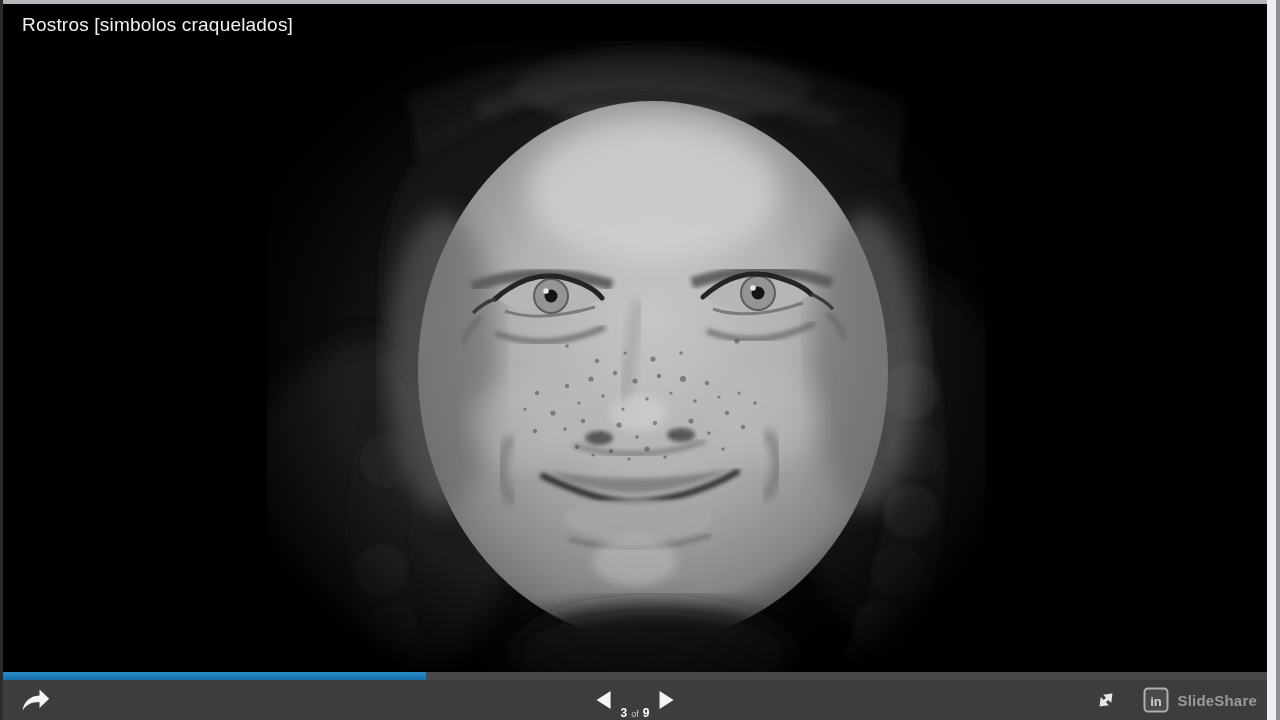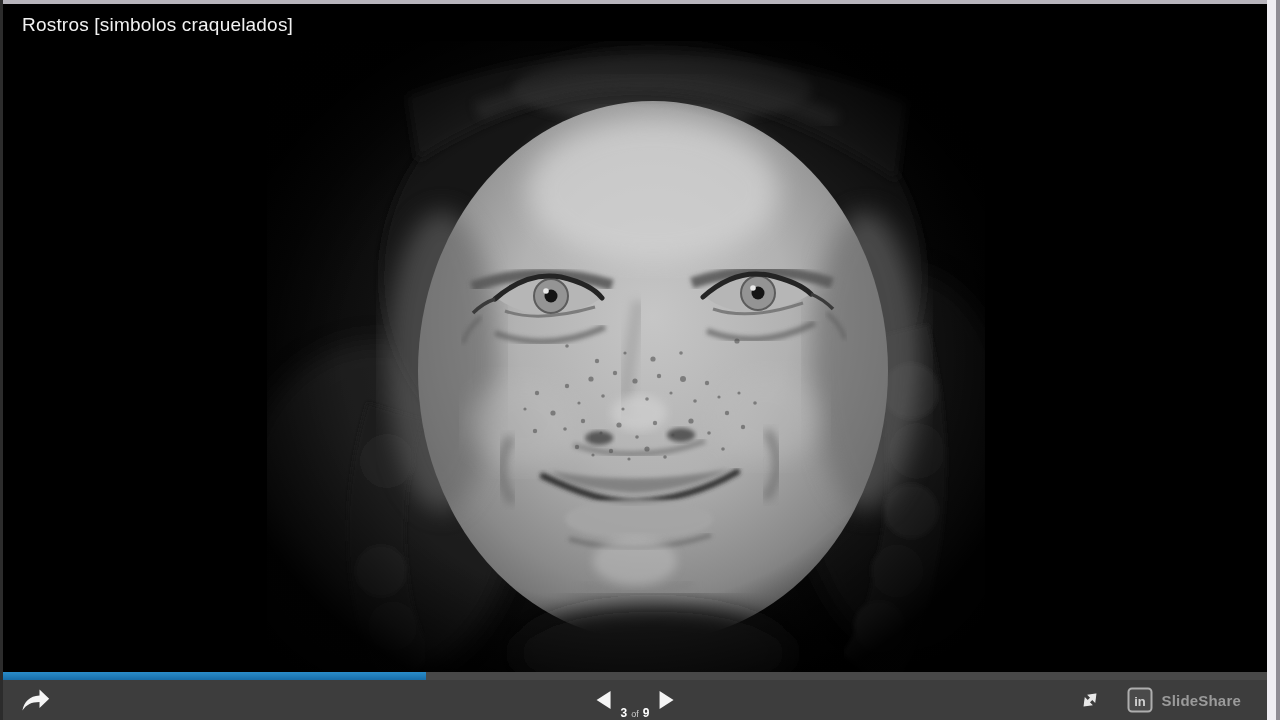--- a/index.html
+++ b/index.html
@@ -28,21 +28,21 @@
   .share-btn{margin-left:16px;}
   .pager{position:absolute;left:50%;top:0;height:100%;transform:translateX(-50%);
     display:flex;align-items:center;gap:10px;}
   .tri-left{width:0;height:0;border-top:9px solid transparent;border-bottom:9px solid transparent;
     border-right:14px solid #f5f5f5;}
   .tri-right{width:0;height:0;border-top:9px solid transparent;border-bottom:9px solid transparent;
     border-left:14px solid #f5f5f5;}
   .pager-label{display:flex;align-items:baseline;gap:4px;color:#fff;}
   .pager-num{font-size:12px;font-weight:bold;}
   .pager-of{font-size:9px;color:#cfcfcf;margin-top:29px;}
-  .right-group{margin-left:auto;display:flex;align-items:center;gap:26px;padding-right:26px;}
+  .right-group{margin-left:auto;display:flex;align-items:center;gap:26px;padding-right:10px;}
   .brand{display:flex;align-items:center;gap:8px;cursor:pointer;}
   .brand-name{font-size:15px;font-weight:600;color:#9b9b9b;letter-spacing:.2px;}
 </style>
 </head>
 <body>
 
 <div class="viewer">
 
   <div class="stage">
     <div class="slide-title">Rostros [simbolos craquelados]</div>

